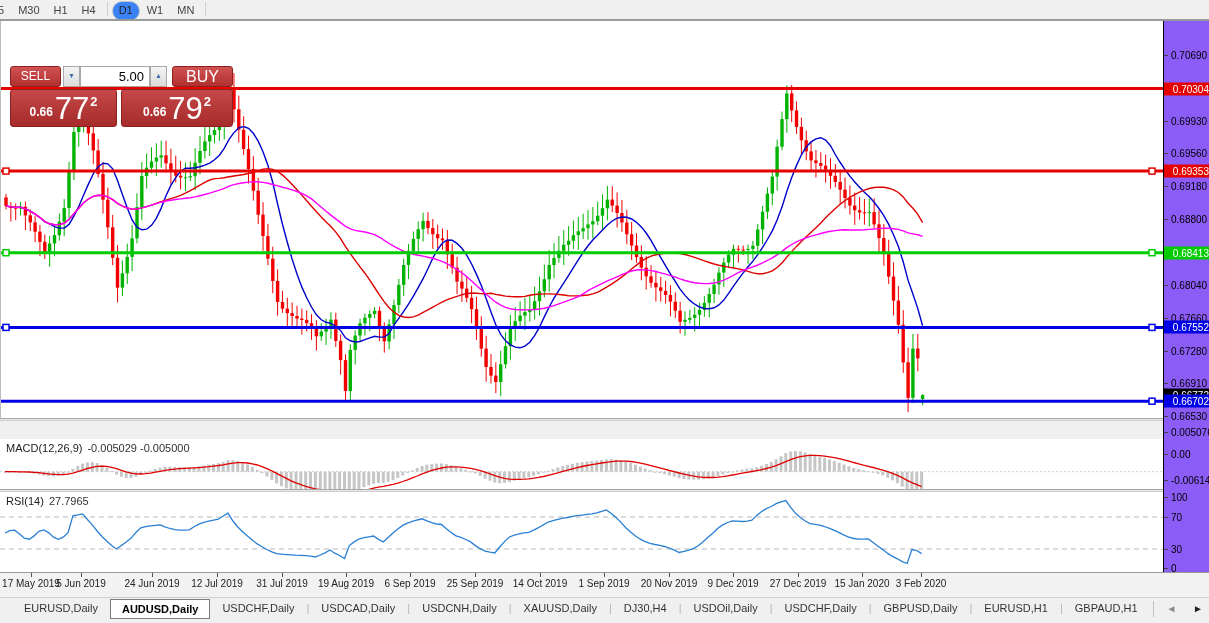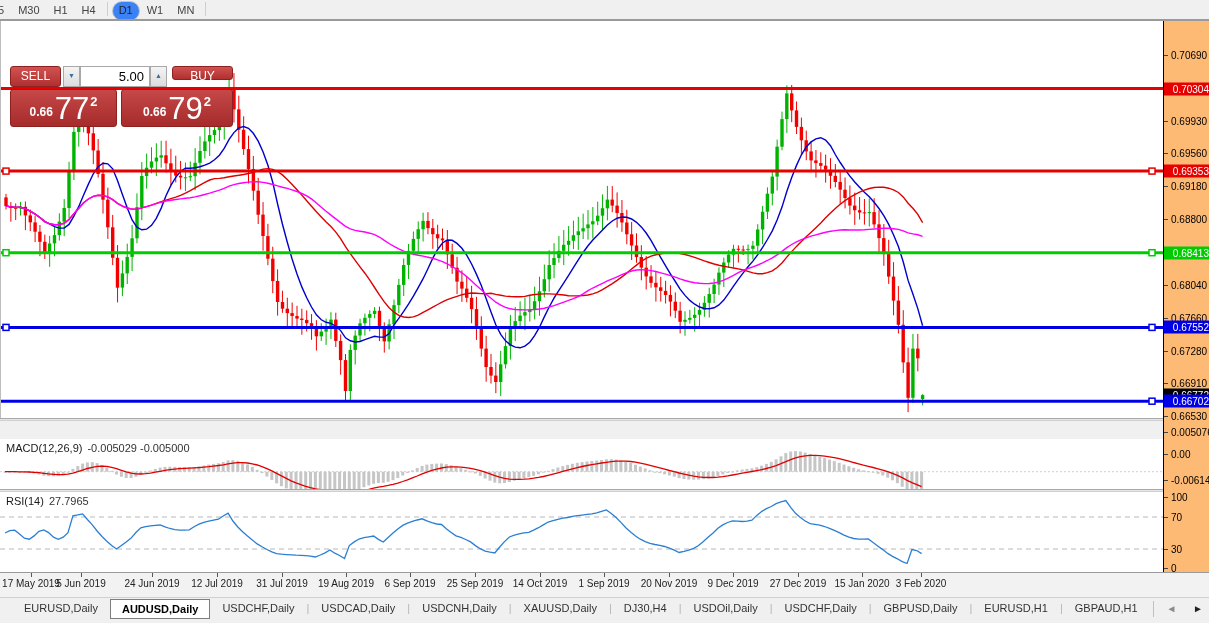--- a/index.html
+++ b/index.html
@@ -21,21 +21,21 @@
     border-left:1px solid #bdbdbd;}
   #main-svg{left:0;top:7px;}
   #chart-title{left:8px;top:7px;font-size:11px;color:#1a1a1a;white-space:nowrap;}
   #chart-title .arr{font-size:8px;margin-right:5px;color:#000;}
   #chart-title .sym{margin-right:8px;}
   
   #trade-panel{left:9px;top:44px;width:223px;height:62px;}
   .red-btn{background:linear-gradient(#d15252,#b03030);border:1px solid #8f2020;
     color:#fff;text-align:center;border-radius:3px;box-sizing:border-box;cursor:pointer;}
   #sell-btn{left:0;top:1px;width:51px;height:21px;font-size:12px;line-height:19px;}
-  #buy-btn{left:162px;top:1px;width:61px;height:14px;font-size:12px;line-height:19px;}
+  #buy-btn{left:162px;top:1px;width:61px;height:21px;font-size:16px;line-height:19px;}
   .spin-btn{background:linear-gradient(#f4f4f4,#dcdcdc);border:1px solid #a8a8a8;
     box-sizing:border-box;text-align:center;color:#3a6ea5;font-size:7px;
     line-height:17px;cursor:pointer;}
   #spin-down{left:53px;top:1px;width:17px;height:21px;}
   #spin-up{left:140px;top:1px;width:17px;height:21px;}
   #vol-field{left:70px;top:1px;width:70px;height:21px;border:1px solid #a8a8a8;
     box-sizing:border-box;background:#fff;font-size:13px;text-align:right;
     padding:0 5px 0 0;font-family:inherit;color:#000;}
   .price-box{top:24px;height:38px;background:linear-gradient(#c64848,#a62b2b);
     border:1px solid #8f2020;border-radius:3px;box-sizing:border-box;color:#fff;
@@ -48,21 +48,21 @@
   .price-box .sup{font-size:13px;font-weight:bold;margin:0 0 14px 1px;}
   
   .h-divider{left:0;width:1209px;background:#e6e6e6;border-top:1px solid #a8a8a8;
     border-bottom:1px solid #cfcfcf;box-sizing:border-box;}
   #macd-panel{left:0;top:439px;width:1163px;height:56px;background:#fff;}
   #rsi-panel{left:0;top:492px;width:1163px;height:80px;background:#fff;}
   .ind-label{left:6px;top:3px;font-size:11px;color:#1a1a1a;white-space:nowrap;}
   .ind-label .val{margin-left:5px;color:#333;}
   
   #scale-border{left:1163px;top:21px;width:1px;height:551px;background:#000;}
-  #price-scale{left:1164px;top:21px;width:45px;height:551px;background:#fdba74;}
+  #price-scale{left:1164px;top:21px;width:45px;height:551px;background:#8b5cf6;}
   .scale-tick{position:absolute;left:0;width:4px;height:1px;background:#444;}
   .scale-label{position:absolute;left:7px;font-size:10px;color:#000;
     transform:translateY(-50%);white-space:nowrap;}
   .scale-chip{position:absolute;left:0;width:45px;height:13px;color:#fff;
     font-size:10px;line-height:13px;text-align:right;transform:translateY(-50%);}
   
   #date-axis{left:0;top:572px;width:1209px;height:25px;background:#f2f2f2;
     border-top:1px solid #9a9a9a;}
   .date-label{position:absolute;top:5px;font-size:10px;color:#222;
     transform:translateX(-50%);white-space:nowrap;}

